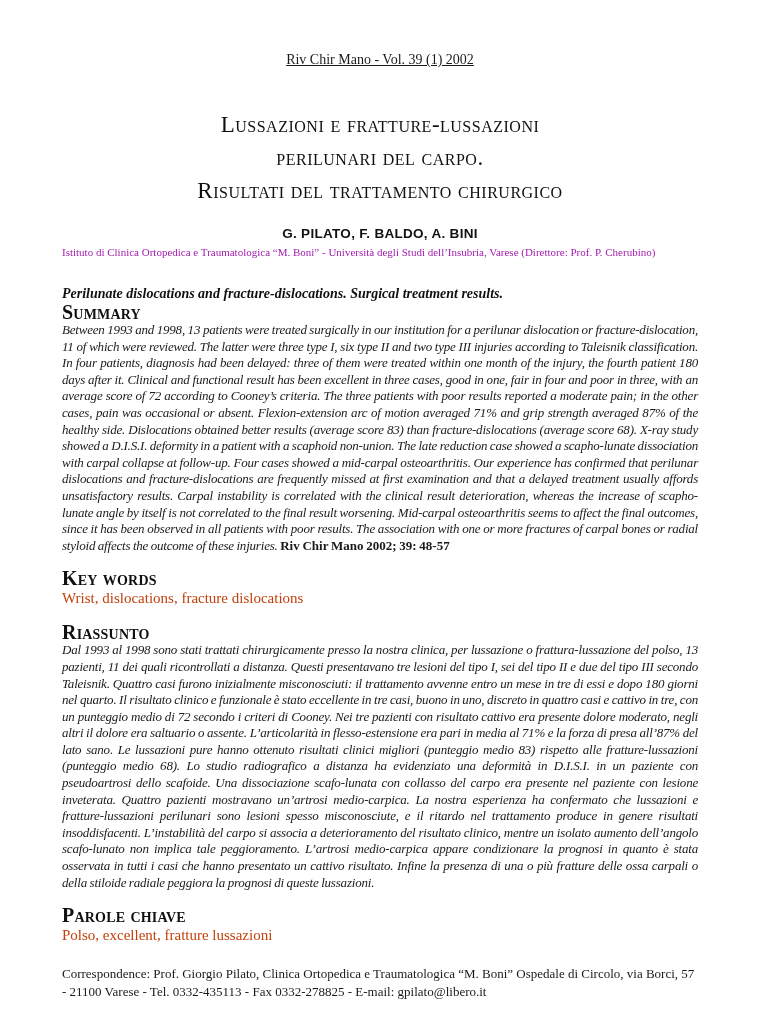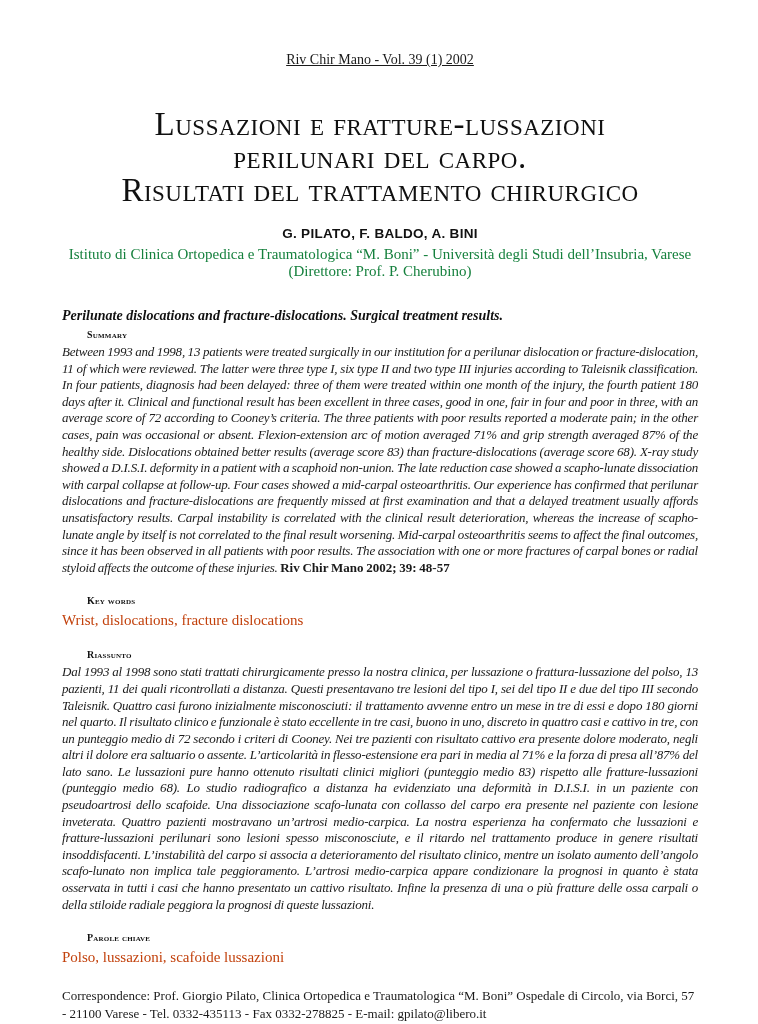--- a/index.html
+++ b/index.html
@@ -17,57 +17,56 @@
   .journal-ref {
     text-align: center;
     font-size: 14px;
     margin-bottom: 40px;
     color: #1a1a1a;
     text-decoration: underline;
   }
   .title {
     text-align: center;
     font-variant: small-caps;
-    font-size: 33px;
+    font-size: 23px;
     line-height: 33px;
     letter-spacing: 0.5px;
     font-weight: 400;
     color: #101010;
     margin-bottom: 19px;
   }
   .authors {
     text-align: center;
     font-family: "Liberation Sans", "DejaVu Sans", sans-serif;
     font-weight: 700;
     font-size: 13.5px;
     letter-spacing: 0.3px;
     color: #111;
     margin-bottom: 5px;
   }
   .affiliation {
-    text-align: center;
-    font-size: 15px;
-    color: #15803d;
+    text-align: left;
+    font-size: 11px;
+    color: #a21caf;
     margin-bottom: 27px;
   }
   .translated-title {
     font-weight: 700;
     font-style: italic;
     font-size: 14px;
     line-height: 18px;
     color: #101010;
   }
   .section-heading {
     font-variant: small-caps;
     font-weight: 700;
-    font-size: 10px;
+    font-size: 20px;
     line-height: 19px;
     letter-spacing: 0.2px;
     color: #101010;
-    margin-left: 25px;
   }
   .abstract-body {
     font-style: italic;
     font-size: 13px;
     line-height: 16.6px;
     letter-spacing: -0.2px;
     word-spacing: -0.5px;
     text-align: justify;
     color: #1a1a1a;
     margin-bottom: 15px;
@@ -117,19 +116,19 @@
       <div class="kw-text">Wrist, dislocations, fracture dislocations</div>
     </div>
   </div>
 
   <div class="abstract-section">
     <div class="section-heading">Riassunto</div>
     <p class="abstract-body">Dal 1993 al 1998 sono stati trattati chirurgicamente presso la nostra clinica, per lussazione o frattura-lussazione del polso, 13 pazienti, 11 dei quali ricontrollati a distanza. Questi presentavano tre lesioni del tipo I, sei del tipo II e due del tipo III secondo Taleisnik. Quattro casi furono inizialmente misconosciuti: il trattamento avvenne entro un mese in tre di essi e dopo 180 giorni nel quarto. Il risultato clinico e funzionale è stato eccellente in tre casi, buono in uno, discreto in quattro casi e cattivo in tre, con un punteggio medio di 72 secondo i criteri di Cooney. Nei tre pazienti con risultato cattivo era presente dolore moderato, negli altri il dolore era saltuario o assente. L’articolarità in flesso-estensione era pari in media al 71% e la forza di presa all’87% del lato sano. Le lussazioni pure hanno ottenuto risultati clinici migliori (punteggio medio 83) rispetto alle fratture-lussazioni (punteggio medio 68). Lo studio radiografico a distanza ha evidenziato una deformità in D.I.S.I. in un paziente con pseudoartrosi dello scafoide. Una dissociazione scafo-lunata con collasso del carpo era presente nel paziente con lesione inveterata. Quattro pazienti mostravano un’artrosi medio-carpica. La nostra esperienza ha confermato che lussazioni e fratture-lussazioni perilunari sono lesioni spesso misconosciute, e il ritardo nel trattamento produce in genere risultati insoddisfacenti. L’instabilità del carpo si associa a deterioramento del risultato clinico, mentre un isolato aumento dell’angolo scafo-lunato non implica tale peggioramento. L’artrosi medio-carpica appare condizionare la prognosi in quanto è stata osservata in tutti i casi che hanno presentato un cattivo risultato. Infine la presenza di una o più fratture delle ossa carpali o della stiloide radiale peggiora la prognosi di queste  lussazioni.</p>
 
     <div class="kw-block parole-block">
       <div class="section-heading">Parole chiave</div>
-      <div class="kw-text">Polso, lussazioni, scafoide lussazioni</div>
+      <div class="kw-text">Polso, excellent, fratture lussazioni</div>
     </div>
   </div>
 
   <div class="correspondence">Correspondence: Prof. Giorgio Pilato, Clinica Ortopedica e Traumatologica “M. Boni” Ospedale di Circolo, via Borci, 57 - 21100 Varese - Tel. 0332-435113 - Fax 0332-278825 - E-mail: gpilato@libero.it</div>
 
 </div>
 
 </body></html>

